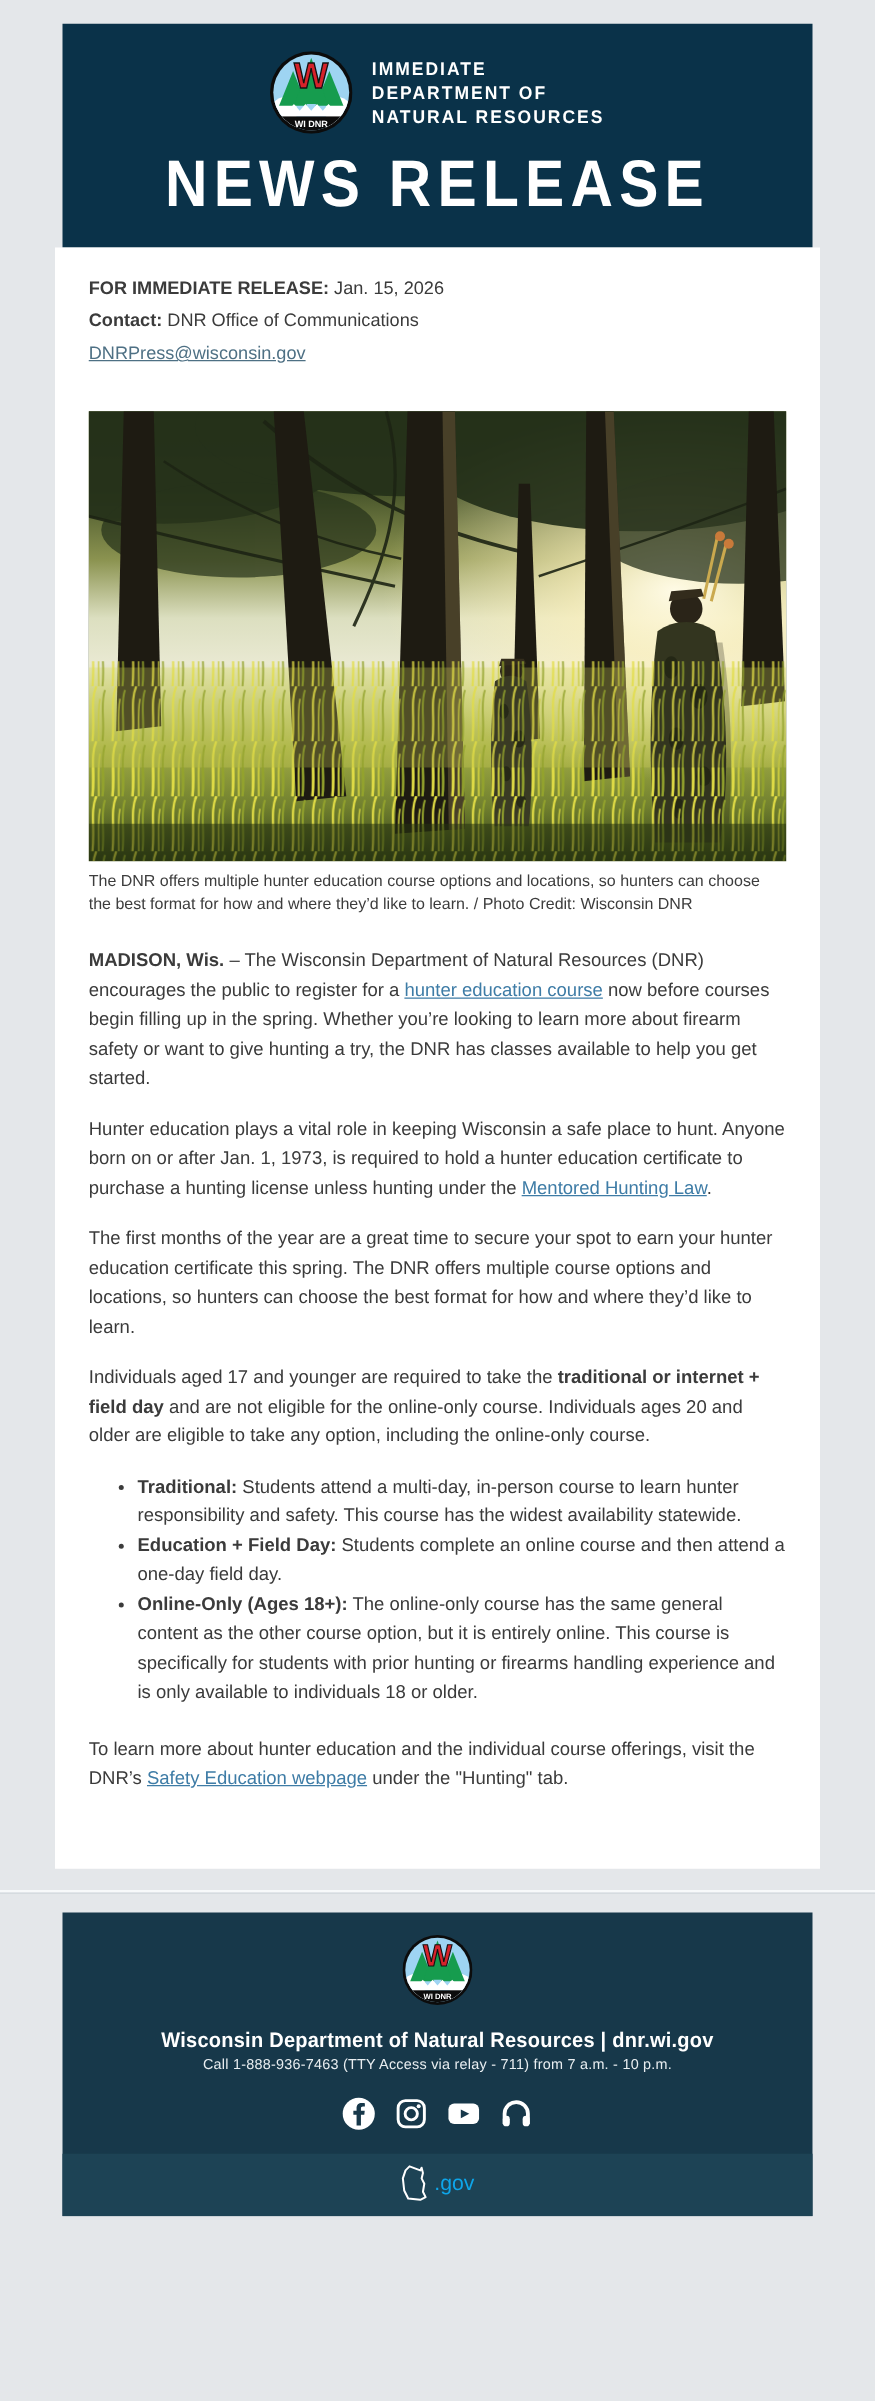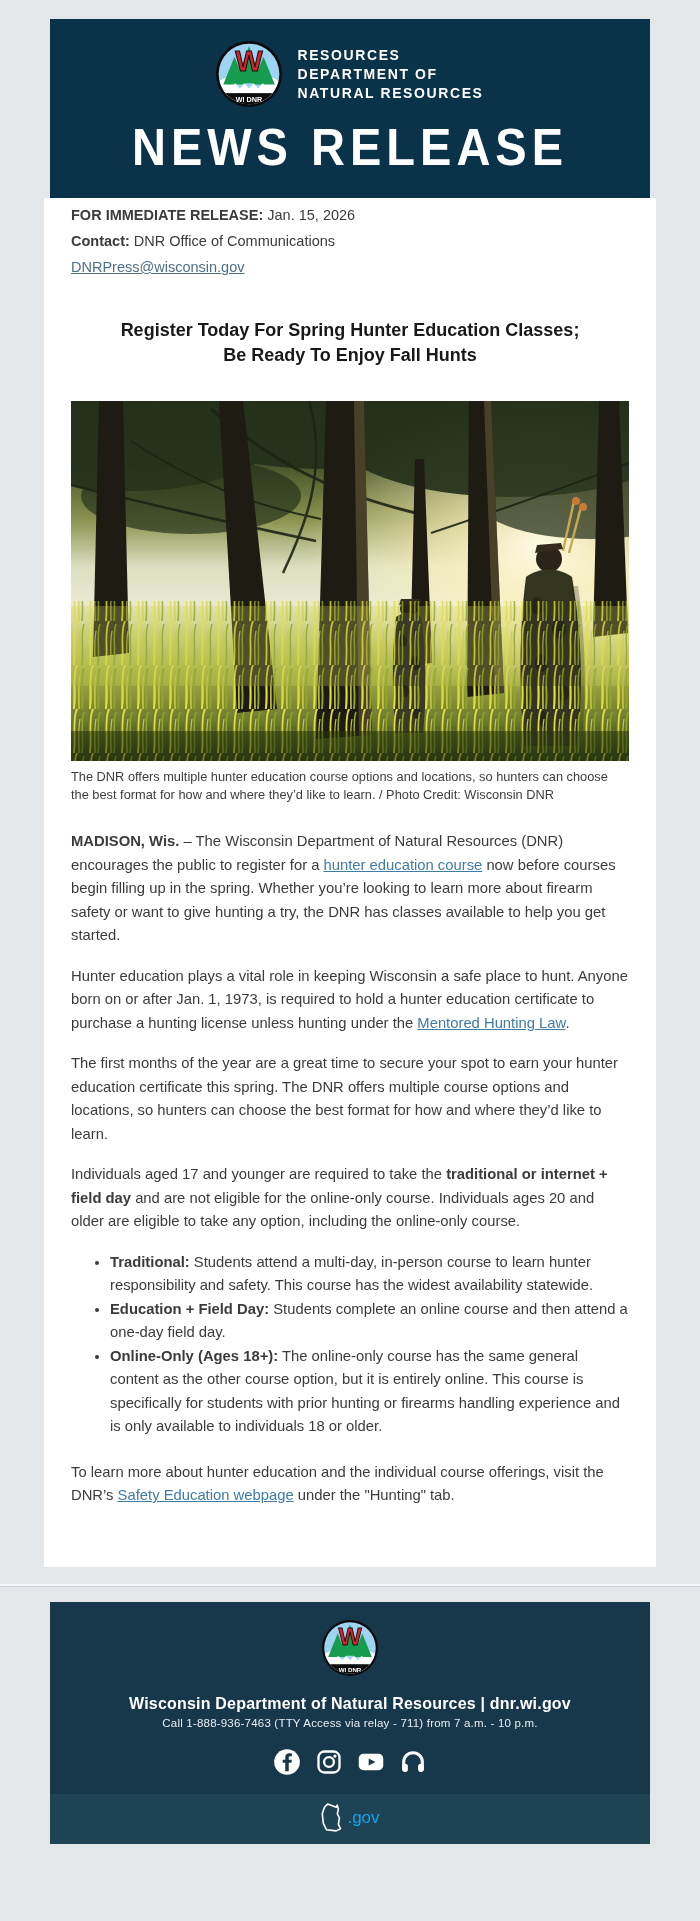--- a/index.html
+++ b/index.html
@@ -23,21 +23,21 @@
   .logo-lg { width:66px; height:66px; flex:0 0 auto; }
   .orgname { text-align:left; color:#fff; font-weight:bold;
     font-size:14px; line-height:18px; letter-spacing:1.6px; transform:scaleY(1.05); }
   .banner {
     margin-top:12px; color:#fff; font-weight:bold;
     font-size:47px; letter-spacing:5px; transform:scaleY(1.12);
     white-space:nowrap;
   }
 
   
-  .card { width:612px; margin:0 auto; background:#fff; padding:4px 27px 42px; }
+  .card { width:612px; margin:0 auto; background:#fff; padding:20px 27px 42px; }
   .release-line { font-size:14.5px; line-height:26px; color:#3b3b3b; }
   .headline { margin-top:38px; text-align:center; font-size:18px; line-height:25px;
     font-weight:bold; color:#191919; }
   .photo { margin-top:33px; width:558px; height:360px; overflow:hidden; background:#5a6633; }
   .photo svg { display:block; width:100%; height:100%; }
   .caption { margin-top:7px; width:558px; font-size:12.8px;
     line-height:17.5px; color:#3d3d3d; }
   .body-copy { margin-top:27px; }
   .body-copy p { font-size:14.8px; line-height:23.5px; margin-bottom:17px; color:#3b3b3b; }
   ul.bullets { margin:4px 0 22px; padding-left:39px; }
@@ -93,40 +93,36 @@
 </svg>
 
 <div class="page">
 
   <div class="masthead">
     <div class="brandrow">
       <svg class="logo-lg" viewBox="0 0 100 100">
           <use href="#dnrlogo"></use>
         </svg>
       <div class="orgname">
-        <div>RESOURCES</div>
+        <div>IMMEDIATE</div>
         <div>DEPARTMENT OF</div>
         <div>NATURAL RESOURCES</div>
       </div>
     </div>
     <div class="banner">NEWS RELEASE</div>
   </div>
 
   <div class="card">
 
     <div>
         <div class="release-line"><strong>FOR IMMEDIATE RELEASE:</strong><span> Jan. 15, 2026</span></div>
         <div class="release-line"><strong>Contact:</strong><span> DNR Office of Communications</span></div>
         <div class="release-line"><a href="#" class="lnk lnk-mail">DNRPress@wisconsin.gov</a></div>
       </div>
 
-    <h1 class="headline">
-      <span>Register Today For Spring Hunter Education Classes;</span><br>
-      <span>Be Ready To Enjoy Fall Hunts</span>
-    </h1>
 
     <div class="photo">
       <svg viewBox="0 0 558 360" preserveAspectRatio="none" role="img">
         <defs>
           <linearGradient id="bgg" x1="0" y1="0" x2="0" y2="1">
             <stop offset="0" stop-color="#2e3a20"></stop>
             <stop offset="0.18" stop-color="#48552b"></stop>
             <stop offset="0.33" stop-color="#8b9350"></stop>
             <stop offset="0.46" stop-color="#dcdfc0"></stop>
             <stop offset="0.56" stop-color="#e9e9d2"></stop>

